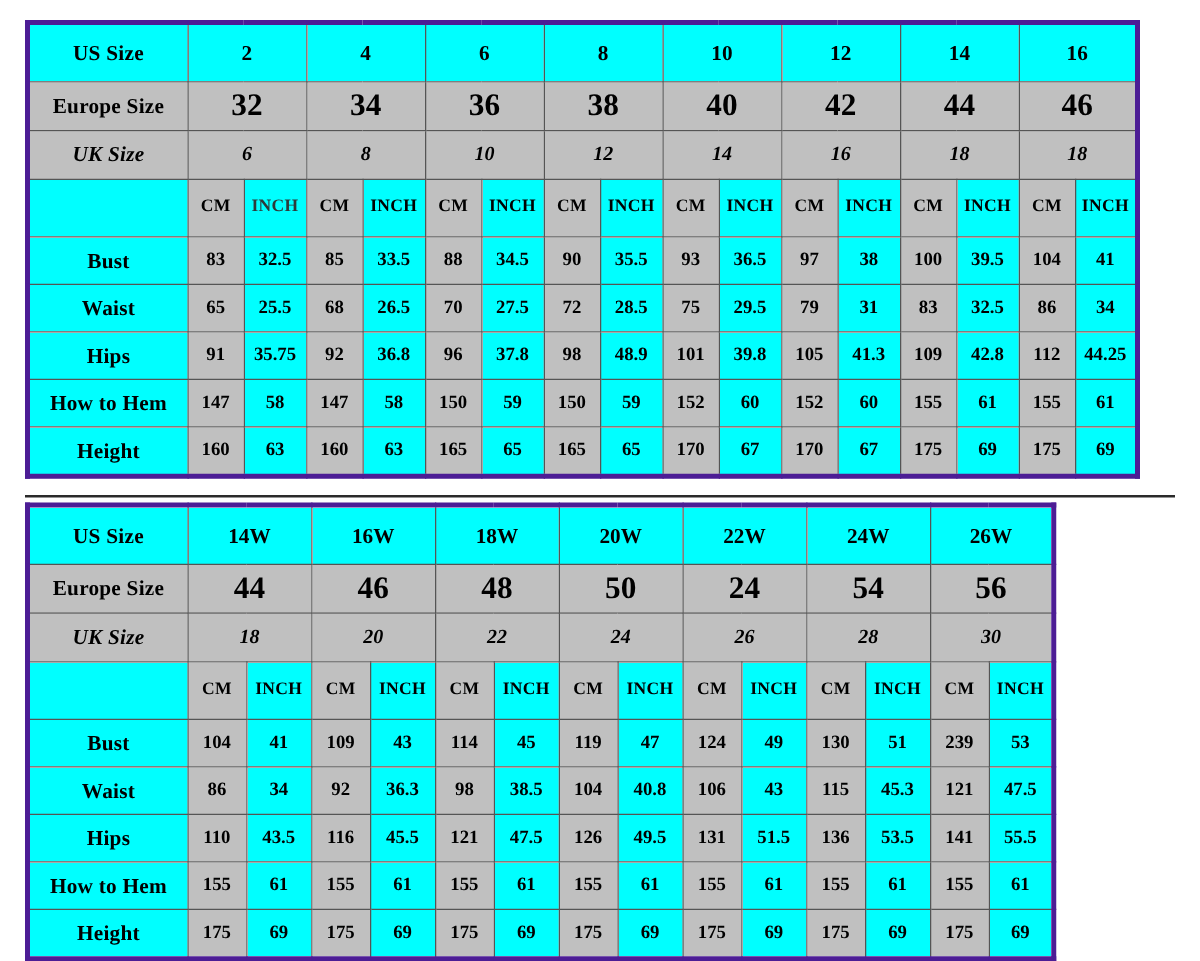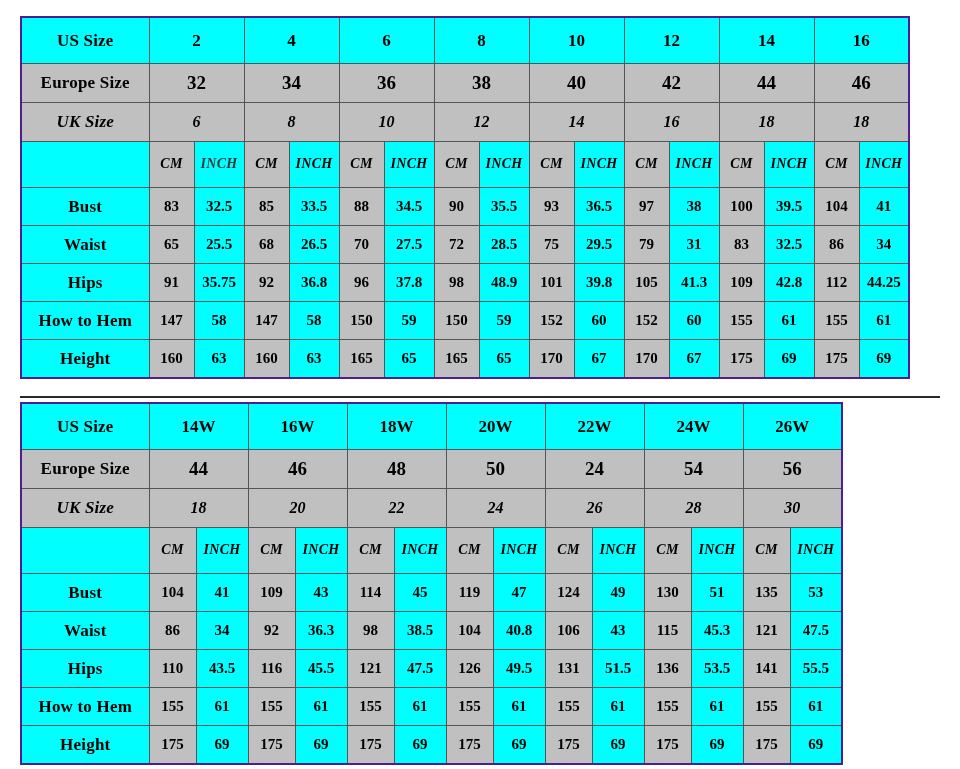--- a/index.html
+++ b/index.html
@@ -18,21 +18,21 @@
   .chart-wrap {
     position: absolute;
   }
 
   #table-standard-wrap { left: 20px; top: 16px; }
   #table-plus-wrap     { left: 20px; top: 402px; }
 
   table.size-table {
     border-collapse: collapse;
     table-layout: fixed;
-    border: 2px solid #4c1d95;
+    border: 4px solid #4c1d95;
   }
 
   table.size-table td {
     border: 1px solid #555555;
     text-align: center;
     vertical-align: middle;
     color: #000000;
     font-weight: bold;
     padding: 0;
     line-height: 1.05;
@@ -46,38 +46,38 @@
 
   
   td.rowlabel {
     font-size: 17px;
     font-weight: bold;
     letter-spacing: .2px;
   }
 
   
   td.us-val     { font-size: 17px; }
-  td.eu-val     { font-size: 19px; font-weight: bold; }
+  td.eu-val     { font-size: 25px; font-weight: bold; }
   td.uk-val     { font-size: 16px; font-weight: 900; }
 
   
   td.unit { font-size: 14px; font-weight: bold; letter-spacing: .3px; }
 
   
   td.meas { font-size: 15px; font-weight: bold; }
 
   
   td.faded { color: #4a5a5a; font-weight: normal; }
   td.faded.unit { color: #2d3a3a; font-weight: bold; }
 
   
   tr.r-us   td { height: 45px; }
   tr.r-eu   td { height: 38px; margin-top: 35px; }
   tr.r-uk   td { height: 38px; font-style: italic; }
-  tr.r-unit td { height: 45px; font-style: italic; }
+  tr.r-unit td { height: 45px; }
   tr.r-meas td { height: 37px; }
 
   
   #top-rule-plus {
     position: absolute;
     left: 20px;
     top: 396px;
     width: 920px;
     height: 2px;
     background: #2a2a2a;
@@ -335,21 +335,21 @@
           <td class="c-gray meas">109</td>
           <td class="c-cyan meas">43</td>
           <td class="c-gray meas">114</td>
           <td class="c-cyan meas">45</td>
           <td class="c-gray meas">119</td>
           <td class="c-cyan meas">47</td>
           <td class="c-gray meas">124</td>
           <td class="c-cyan meas">49</td>
           <td class="c-gray meas">130</td>
           <td class="c-cyan meas">51</td>
-          <td class="c-gray meas">135</td>
+          <td class="c-gray meas">239</td>
           <td class="c-cyan meas">53</td>
         </tr>
         <tr class="r-meas">
           <td class="c-cyan rowlabel">Waist</td>
           <td class="c-gray meas">86</td>
           <td class="c-cyan meas">34</td>
           <td class="c-gray meas">92</td>
           <td class="c-cyan meas">36.3</td>
           <td class="c-gray meas">98</td>
           <td class="c-cyan meas">38.5</td>

